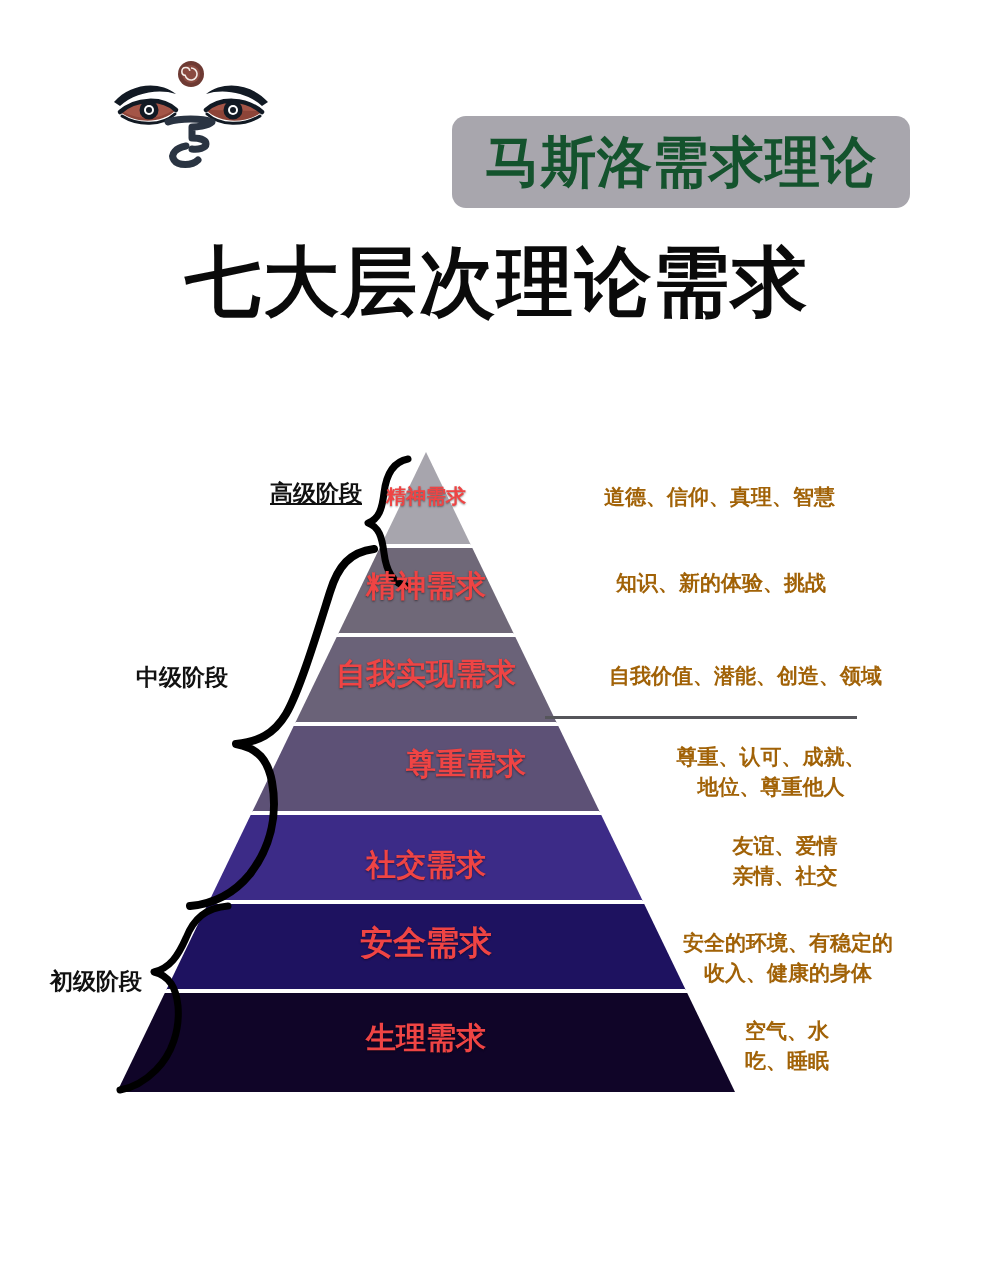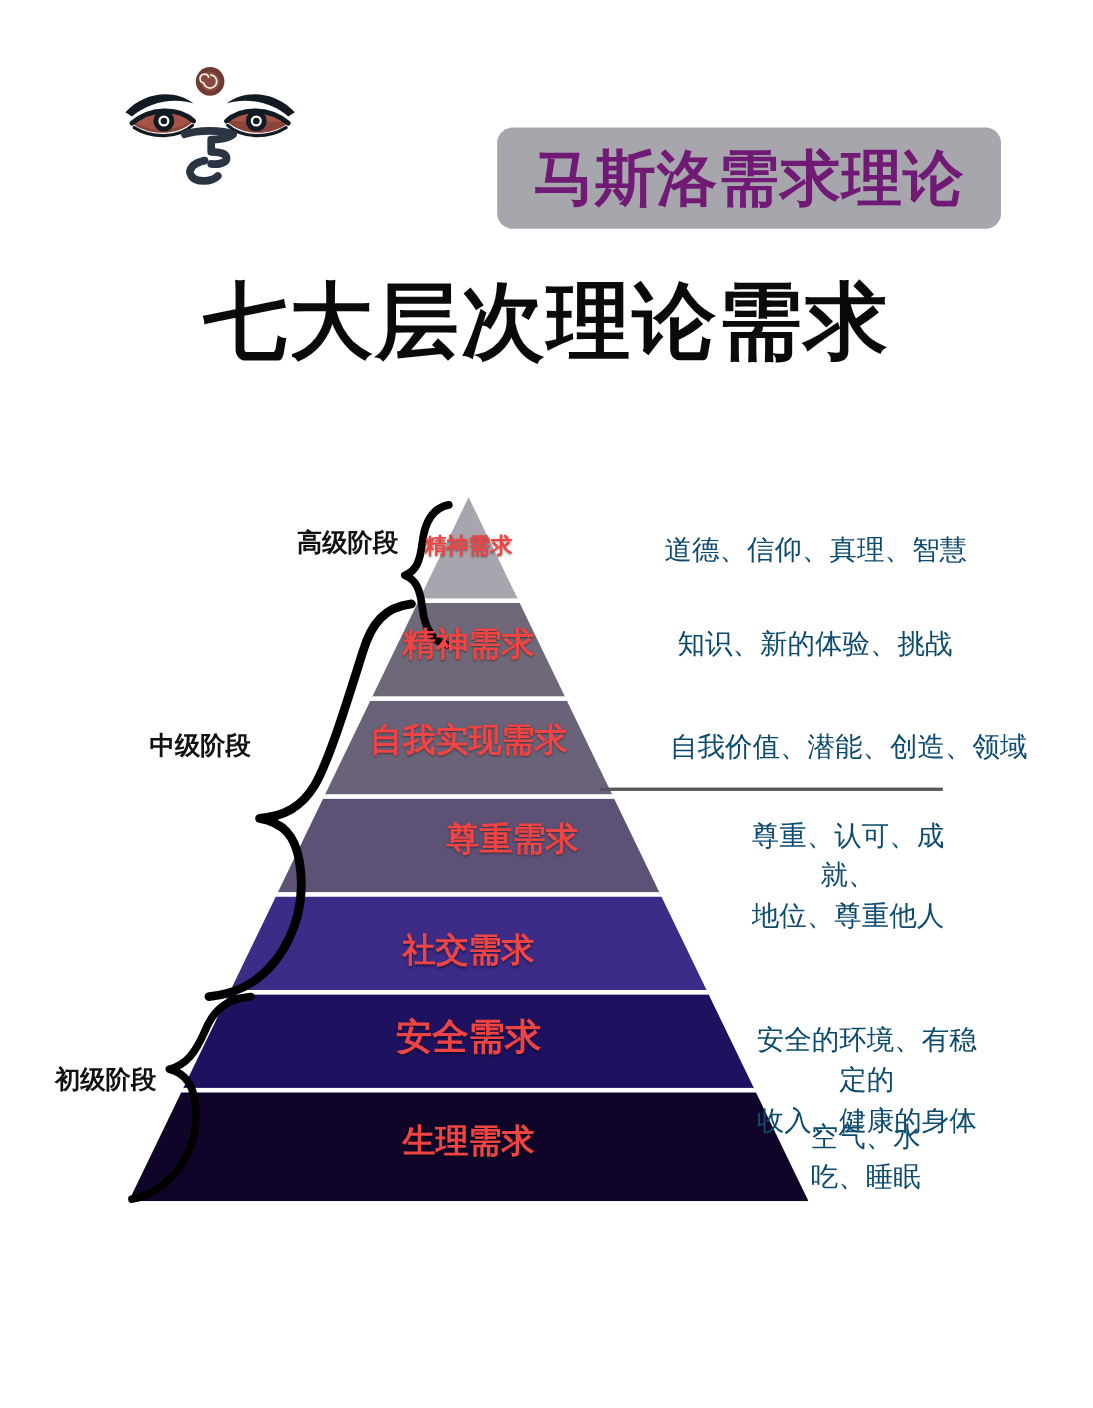--- a/index.html
+++ b/index.html
@@ -41,30 +41,30 @@
     background: #a8a6ad;
     border-radius: 14px;
     display: flex;
     align-items: center;
     justify-content: center;
   }
   .title-badge-text {
     font-family: Liberation Serif, serif;
     font-weight: 700;
     font-size: 55px;
-    color: #701a75;
+    color: #14532d;
     letter-spacing: 1px;
     line-height: 1;
     white-space: nowrap;
   }
 
   .main-heading {
     position: absolute;
     left: 0;
-    top: 254px;
+    top: 244px;
     width: 994px;
     text-align: center;
     font-family: "DejaVu Serif", "Liberation Serif", serif;
     font-weight: 700;
     font-size: 76px;
     color: #0a0a0a;
     letter-spacing: 2px;
     line-height: 1;
     white-space: nowrap;
   }
@@ -91,23 +91,23 @@
     text-align: center;
     white-space: nowrap;
     text-shadow: 0 1px 2px rgba(0,0,0,0.45);
     line-height: 1.05;
   }
 
   
   .desc {
     position: absolute;
     font-family: "Liberation Sans", "DejaVu Sans", sans-serif;
-    font-weight: 400;
-    font-size: 25px;
-    color: #0c4a6e;
+    font-weight: 700;
+    font-size: 21px;
+    color: #a16207;
     line-height: 1.45;
     white-space: pre-line;
   }
 
   .desc-divider {
     position: absolute;
     left: 545px;
     top: 716px;
     width: 312px;
     height: 3px;
@@ -241,35 +241,37 @@
     </div>
 
     <div class="layer-label" style="left:326px; top:926px; width:200px; font-size:33px;">
       <span>安全需求</span>
     </div>
 
     <div class="layer-label" style="left:326px; top:1022px; width:200px; font-size:30px;">
       <span>生理需求</span>
     </div>
 
-    <div class="stage-label" style="left:270px; top:478px;">高级阶段</div>
+    <div class="stage-label" style="left:270px; top:478px;text-decoration:underline;">高级阶段</div>
     <div class="stage-label" style="left:136px; top:662px;">中级阶段</div>
     <div class="stage-label" style="left:50px; top:966px;">初级阶段</div>
 
     <div class="desc" style="left:604px; top:482px; text-align:left;">道德、信仰、真理、智慧</div>
 
     <div class="desc" style="left:616px; top:568px; text-align:left;">知识、新的体验、挑战</div>
 
     <div class="desc" style="left:576px; top:661px; text-align:left;margin-left:33px;">自我价值、潜能、创造、领域</div>
 
     <div class="desc-divider"></div>
 
     <div class="desc" style="left:676px; top:742px; text-align:center; width:190px;">尊重、认可、成就、
 地位、尊重他人</div>
 
+    <div class="desc" style="left:700px; top:831px; text-align:center; width:170px;">友谊、爱情
+亲情、社交</div>
 
     <div class="desc" style="left:678px; top:928px; text-align:center; width:220px;">安全的环境、有稳定的
 收入、健康的身体</div>
 
     <div class="desc" style="left:712px; top:1016px; text-align:center; width:150px;">空气、水
 吃、睡眠</div>
 
   </div>
 </div>
 

